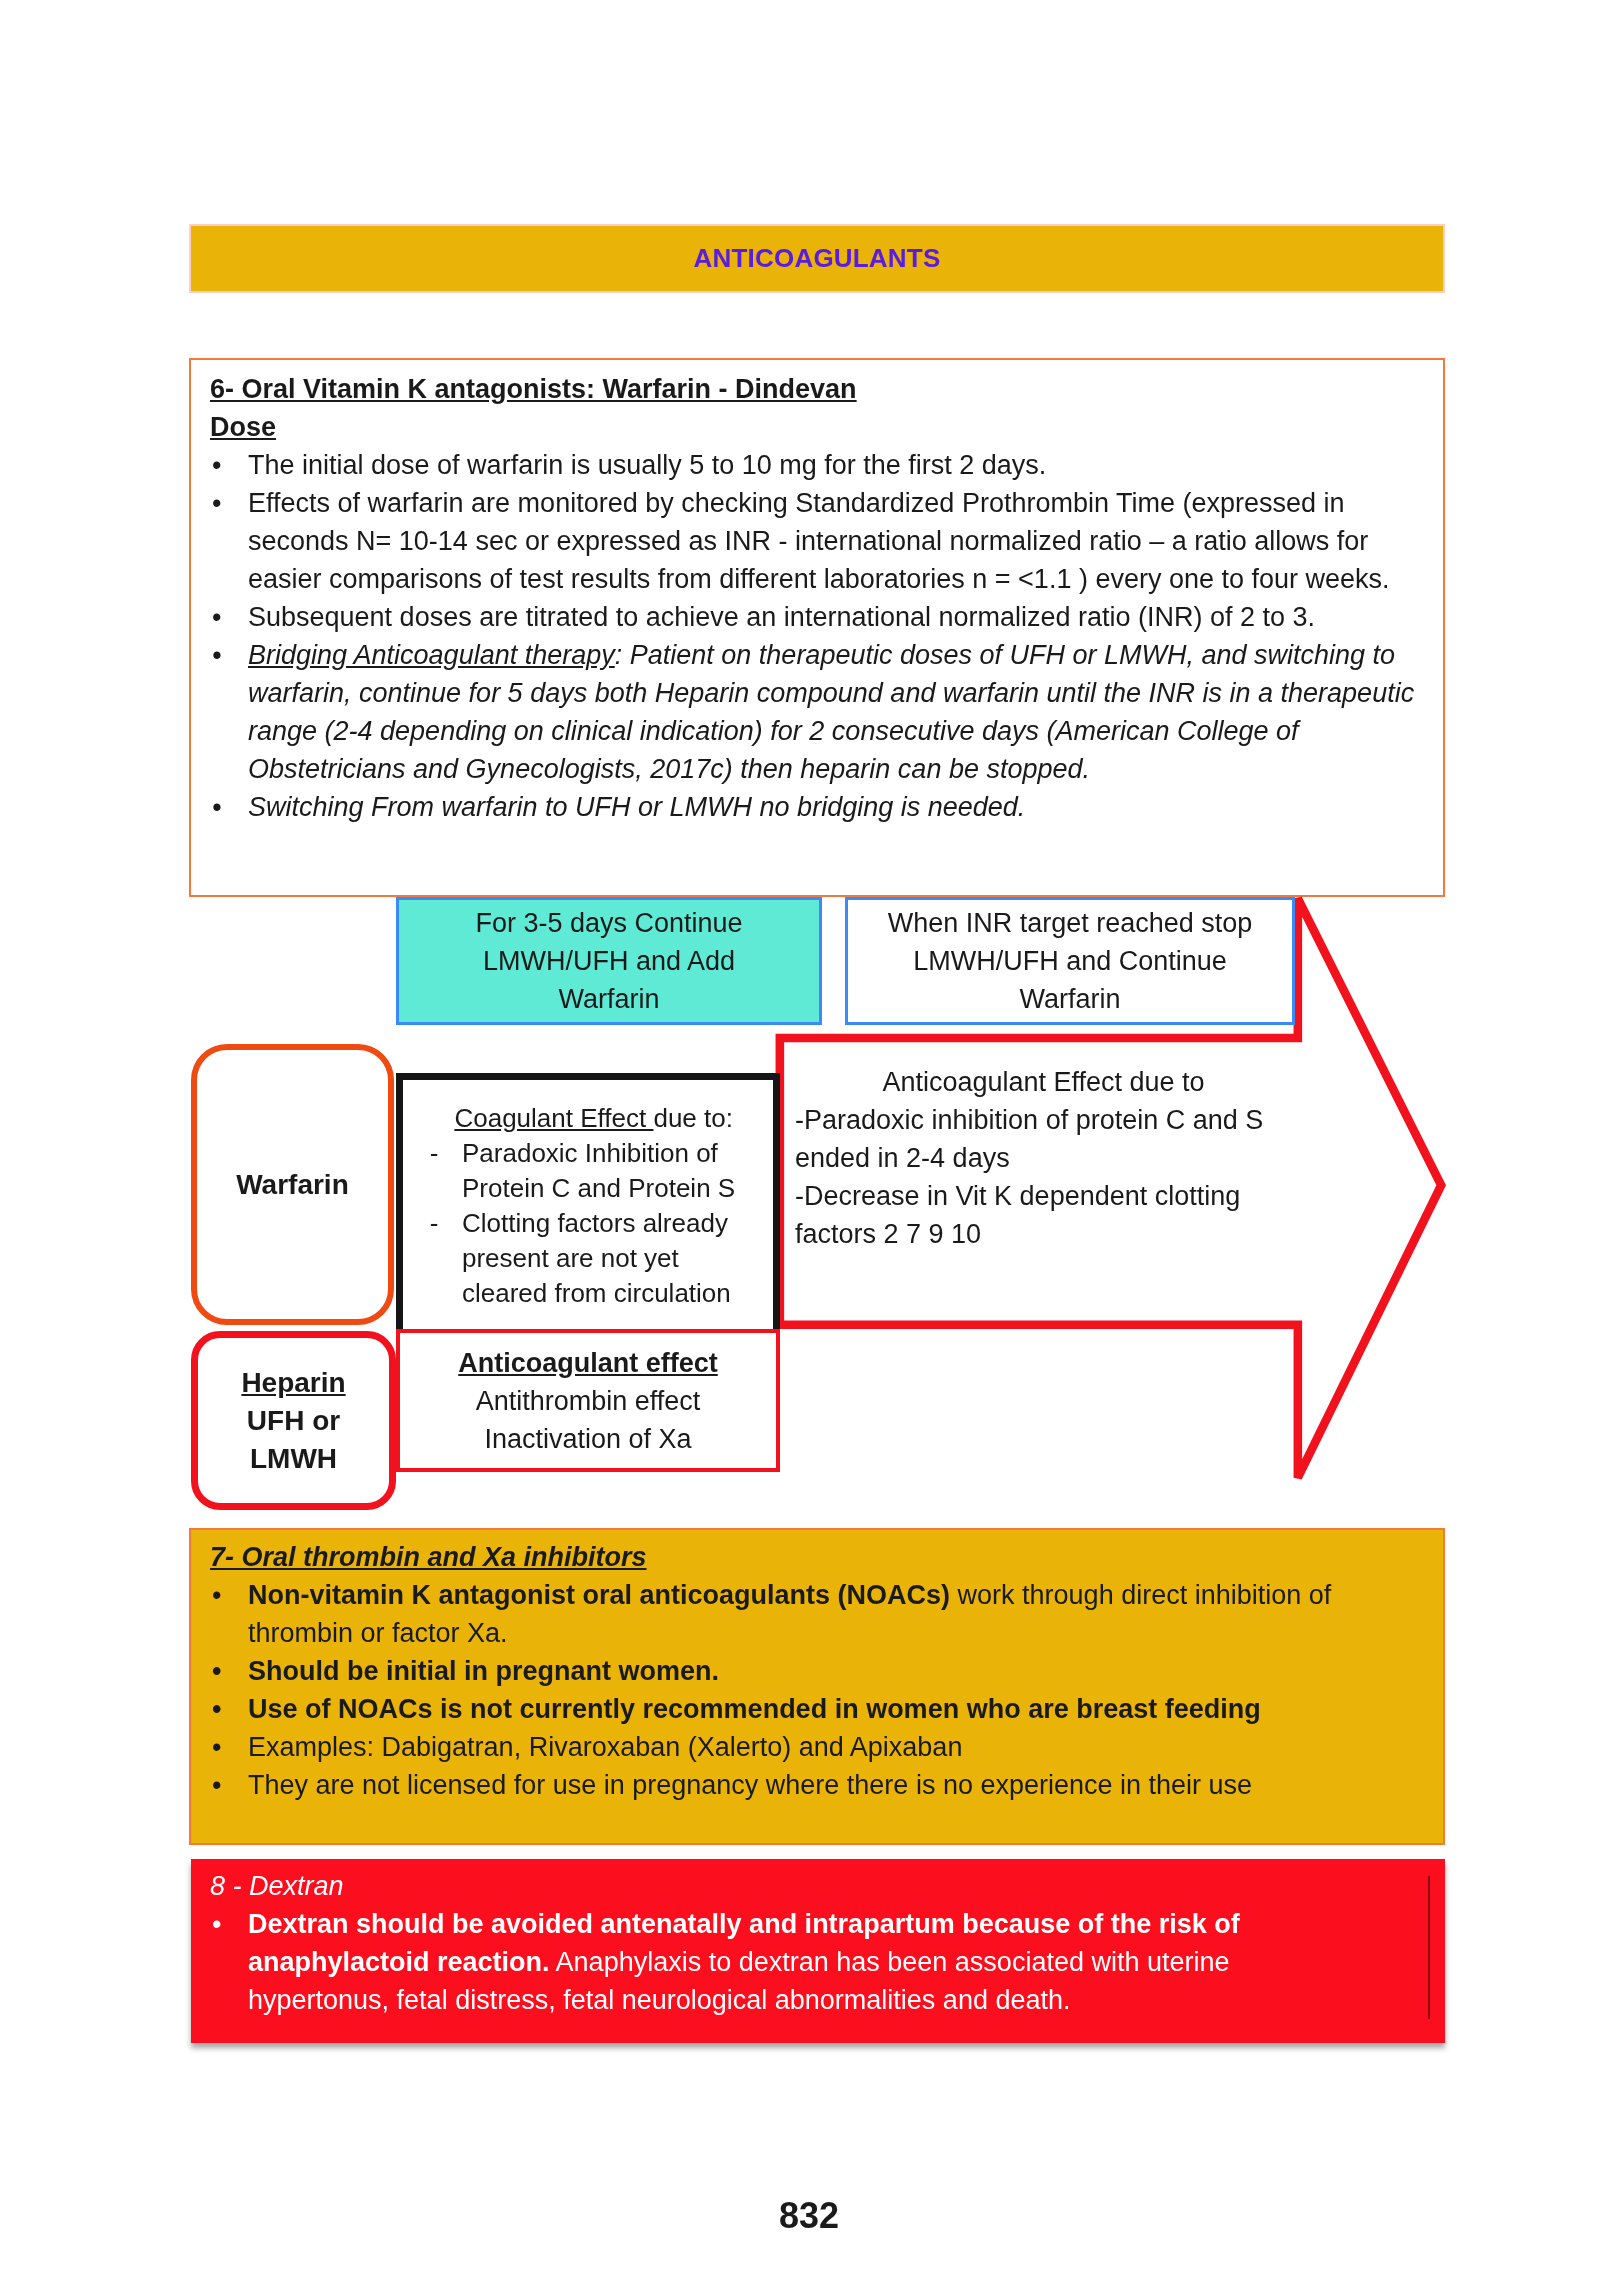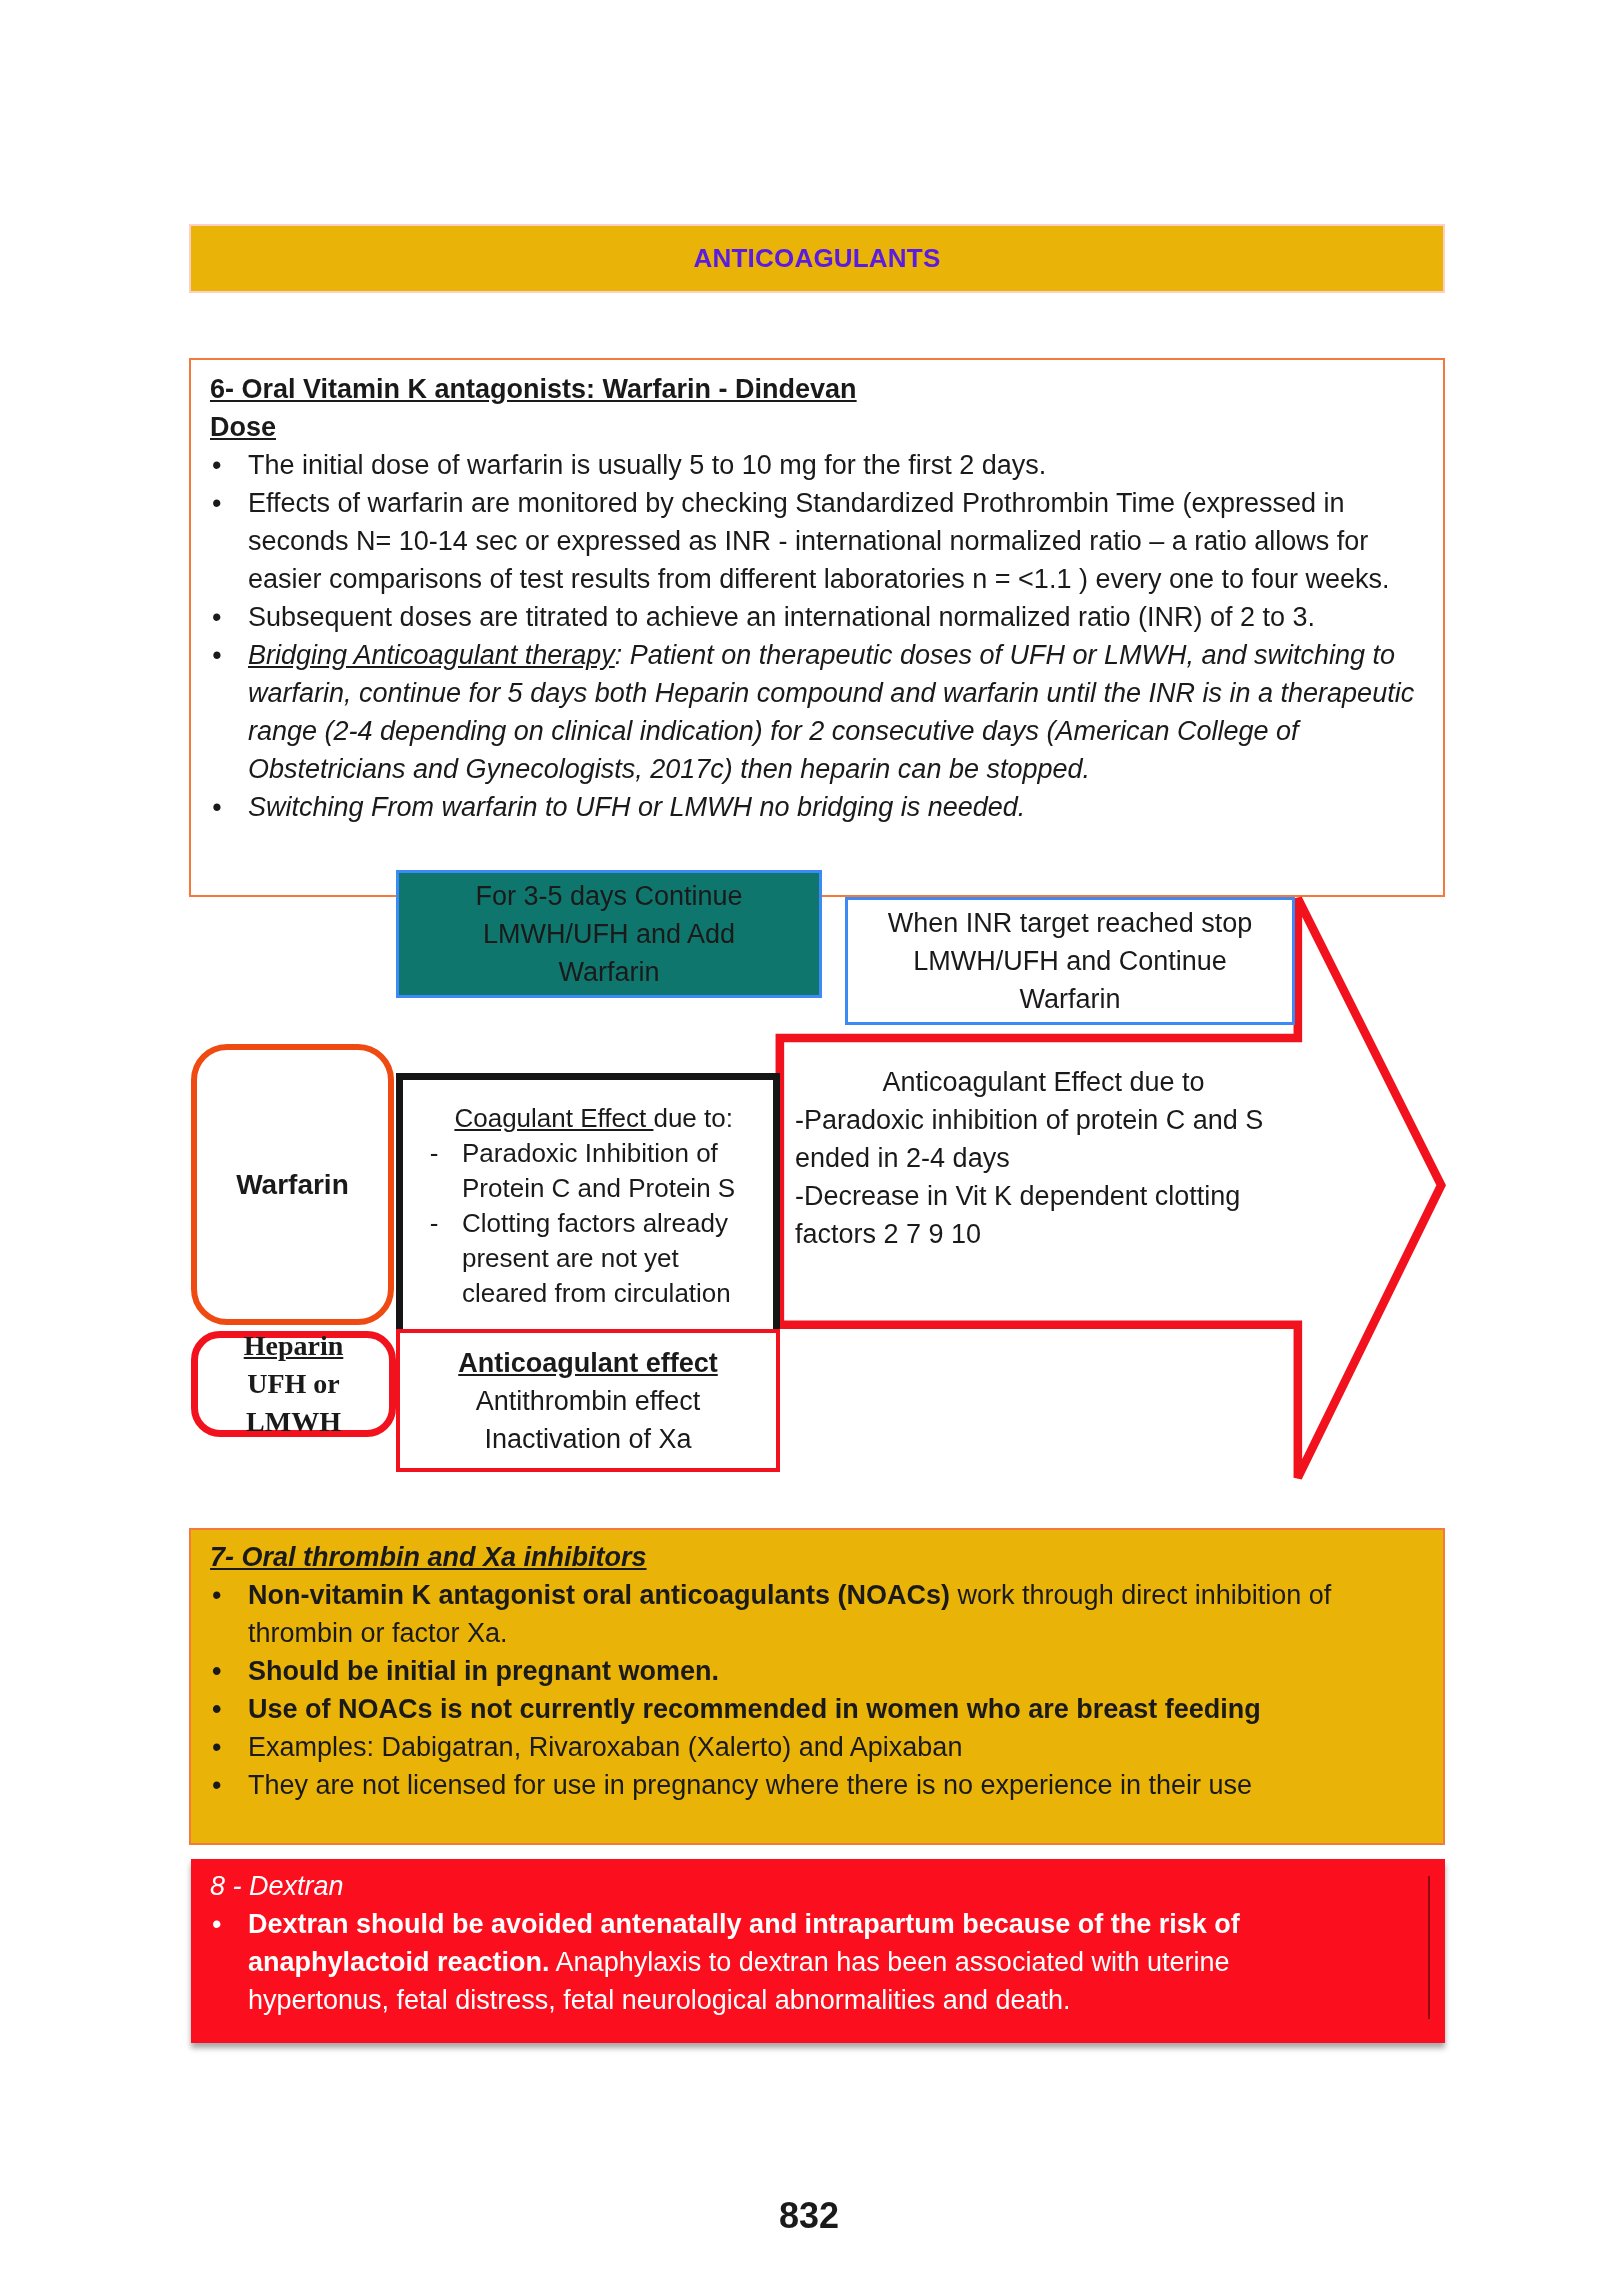--- a/index.html
+++ b/index.html
@@ -20,35 +20,35 @@
   .h-under { text-decoration: underline; font-weight: bold; }
   ul.b { list-style: none; margin: 0; padding: 0; }
   ul.b li { position: relative; padding-left: 38px; }
   ul.b li::before { content: "•"; position: absolute; left: 1.9px; top: 0; }
   .it { font-style: italic; }
 
   
   svg#diagram { position: absolute; left: 0; top: 0; width: 1618px; height: 2273px; pointer-events: none; }
   .box-text { display: flex; flex-direction: column; align-items: center; justify-content: center;
               text-align: center; font-size: 27px; line-height: 38px; }
-  #blue1 { left: 396px; top: 870px; width: 426px; height: 128px; border: 3.8px solid #3b8af5; background: #0f766e; }
+  #blue1 { left: 396px; top: 897px; width: 426px; height: 128px; border: 3.8px solid #3b8af5; background: #5eead4; }
   #blue2 { left: 845px; top: 897px; width: 450px; height: 128px; border: 3.8px solid #3b8af5; background: #fff; }
 
   #warfarin-box { left: 191px; top: 1044px; width: 203px; height: 281px; border: 6.7px solid #ef4a12;
                   border-radius: 36px; background: #fff; }
   #warfarin-box span { font-weight: bold; font-size: 28px; }
 
   #coag-box { left: 396px; top: 1073px; width: 384px; height: 292px; border: 7.6px solid #151515; background: #fff;
               padding: 21px 9.6px 0 21px; font-size: 26px; line-height: 35px; }
   #coag-box .ttl { text-align: center; }
   #coag-box .dash { position: relative; padding-left: 38px; }
   #coag-box .dash::before { content: "-"; position: absolute; left: 5.7px; }
 
-  #heparin-box { left: 191px; top: 1331px; width: 205px; height: 106px; border: 7.6px solid #f2121e;
-                 border-radius: 29px; background: #fff; font-family: Liberation Serif, serif; }
+  #heparin-box { left: 191px; top: 1331px; width: 205px; height: 179px; border: 7.6px solid #f2121e;
+                 border-radius: 29px; background: #fff; }
   #heparin-box span { font-weight: bold; font-size: 28px; line-height: 38px; }
 
   #anti-box { left: 396px; top: 1329px; width: 384px; height: 143px; border: 4.8px solid #f2121e; background: #fff; }
   #anti-box .ttl { font-weight: bold; text-decoration: underline; }
 
   #arrow-text { left: 795px; top: 1063px; width: 497px; font-size: 27px; line-height: 38px; }
   #arrow-text .ttl { text-align: center; }
 
   
   #sec7 { left: 189px; top: 1528px; width: 1256px; height: 317px; border: 2.9px solid #f37a3c;

